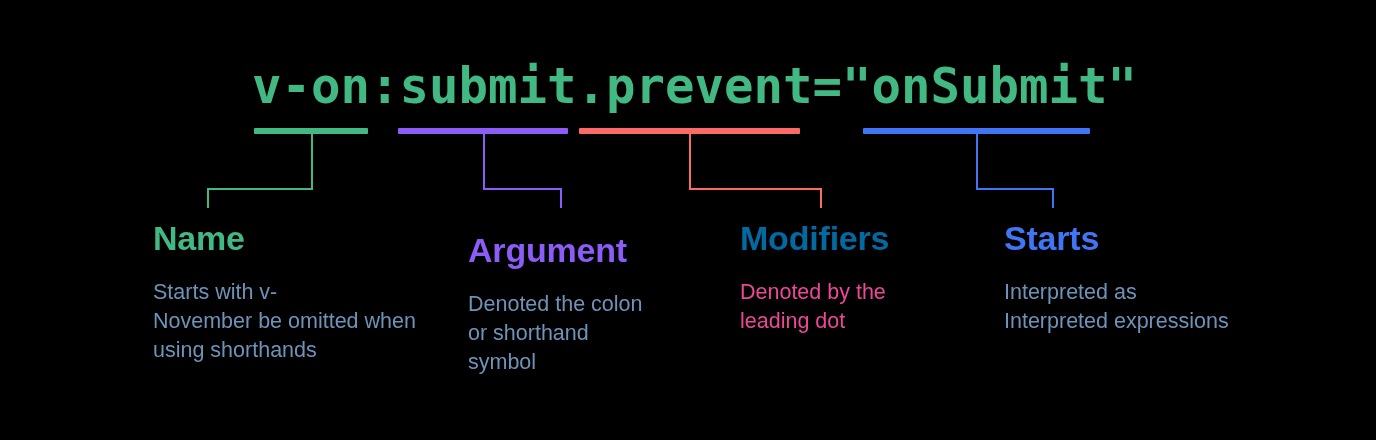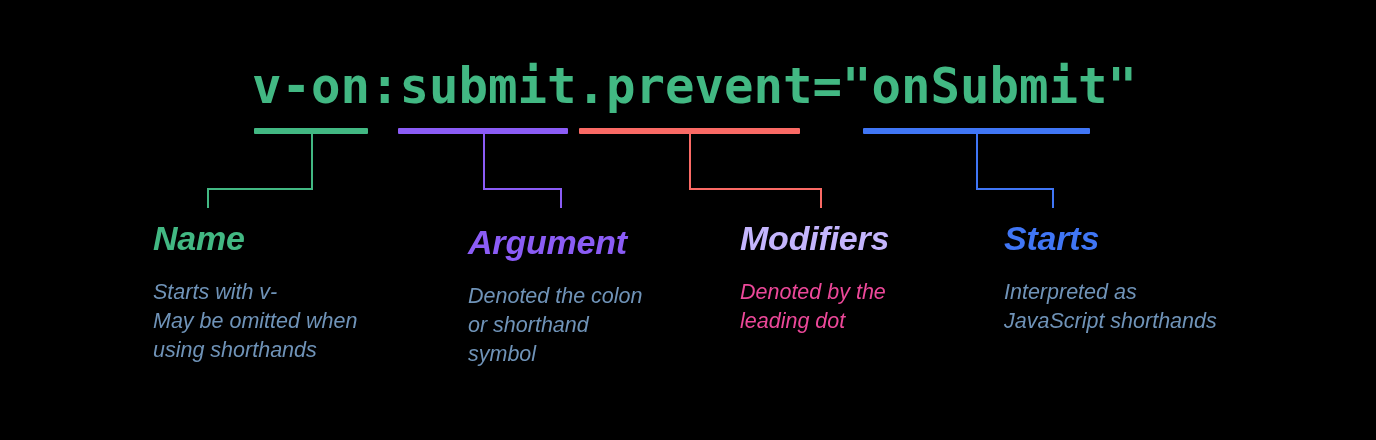--- a/index.html
+++ b/index.html
@@ -53,21 +53,20 @@
     height: 2px;
   }
   .seg-vert-end {
     position: absolute;
     width: 2px;
   }
 
   
   .label-block {
     position: absolute;
-    font-style: italic;
   }
   .label-title {
     font-family: "Liberation Sans", sans-serif;
     font-size: 34px;
     font-weight: 700;
     line-height: 36px;
     margin: 0;
     white-space: nowrap;
     letter-spacing: -0.2px;
   }
@@ -113,34 +112,34 @@
         <div class="seg-vert-top" style="left: 976px; top: 134px; height: 54px; background: rgb(64, 118, 246);"></div>
         <div class="seg-horiz" style="left: 976px; top: 188px; width: 78px; background: rgb(64, 118, 246);"></div>
         <div class="seg-vert-end" style="left: 1052px; top: 188px; height: 20px; background: rgb(64, 118, 246);"></div>
       </div>
     </div>
 
   <div id="labels-layer">
       <div class="label-block" style="left: 153px; top: 220px;">
         <div class="label-title" style="color: rgb(66, 184, 131);">Name</div>
         <div class="label-desc" style="color: rgb(111, 147, 184);">Starts with v-
-May be omitted when
+November be omitted when
 using shorthands</div>
       </div>
-      <div class="label-block" style="left: 468px; top: 224px;">
+      <div class="label-block" style="left: 468px; top: 232px;">
         <div class="label-title" style="color: rgb(139, 92, 246);">Argument</div>
         <div class="label-desc" style="color: rgb(111, 147, 184);">Denoted the colon
 or shorthand
 symbol</div>
       </div>
       <div class="label-block" style="left: 740px; top: 220px;">
-        <div class="label-title" style="color: #c4b5fd;">Modifiers</div>
+        <div class="label-title" style="color: #0369a1;">Modifiers</div>
         <div class="label-desc" style="color: #ec4899;">Denoted by the
 leading dot</div>
       </div>
       <div class="label-block" style="left: 1004px; top: 220px;">
         <div class="label-title" style="color: rgb(64, 118, 246);">Starts</div>
         <div class="label-desc" style="color: rgb(111, 147, 184);">Interpreted as
-JavaScript shorthands</div>
+Interpreted expressions</div>
       </div>
     </div>
 
 </div>
 
 </body></html>

